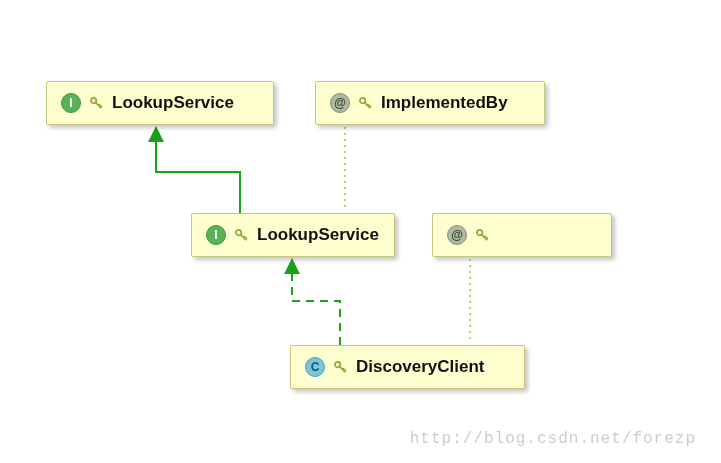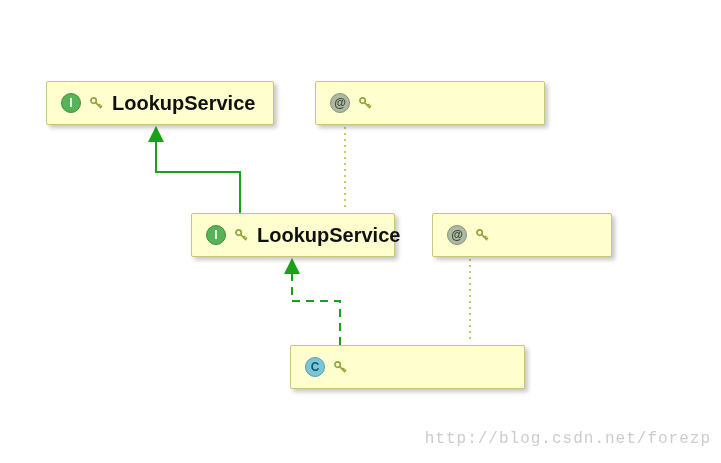--- a/index.html
+++ b/index.html
@@ -32,29 +32,29 @@
     border-radius:50%;
     display:flex;align-items:center;justify-content:center;
     font-size:12px;font-weight:bold;
     flex:0 0 auto;
   }
   .badge.interface{background:#58B258;color:#ffffff;border:1px solid #3f8f3f;}
   .badge.annotation{background:#AEB8A2;color:#3c4a36;border:1px solid #84937a;}
   .badge.class{background:#7CC5D9;color:#14586f;border:1px solid #53a0b8;}
   .keyicon{width:15px;height:15px;flex:0 0 auto;display:block;}
   .label{
-    font-size:20px;
+    font-size:17px;
     font-weight:bold;
     color:#111111;
     white-space:nowrap;
   }
   .watermark{
     position:absolute;
     top:430px;
-    right:10px;
+    right:25px;
     font-family:"Liberation Mono", monospace;
     font-size:16px;
     color:#cccccc;
     letter-spacing:1px;
   }
 </style>
 </head>
 <body>
 
 <div class="canvas">
@@ -80,20 +80,21 @@
     </svg>
     <span class="label">LookupService</span>
   </div>
 
   <div class="node" style="left:315px;top:81px;width:230px;">
     <span class="badge annotation">@</span>
     <svg class="keyicon" viewBox="0 0 15 15">
       <circle cx="4.6" cy="4.6" r="2.7" fill="none" stroke="#93A53C" stroke-width="1.7"></circle>
       <path d="M6.7 6.7 L12.2 12.2 M9.7 9.7 L11.3 8.1 M11.3 11.3 L12.9 9.7" stroke="#93A53C" stroke-width="1.7" fill="none"></path>
     </svg>
+    <span class="label">ImplementedBy</span>
   </div>
 
   <div class="node" style="left:191px;top:213px;width:204px;">
     <span class="badge interface">I</span>
     <svg class="keyicon" viewBox="0 0 15 15">
       <circle cx="4.6" cy="4.6" r="2.7" fill="none" stroke="#93A53C" stroke-width="1.7"></circle>
       <path d="M6.7 6.7 L12.2 12.2 M9.7 9.7 L11.3 8.1 M11.3 11.3 L12.9 9.7" stroke="#93A53C" stroke-width="1.7" fill="none"></path>
     </svg>
     <span class="label">LookupService</span>
   </div>
@@ -105,17 +106,18 @@
       <path d="M6.7 6.7 L12.2 12.2 M9.7 9.7 L11.3 8.1 M11.3 11.3 L12.9 9.7" stroke="#93A53C" stroke-width="1.7" fill="none"></path>
     </svg>
   </div>
 
   <div class="node" style="left:290px;top:345px;width:235px;">
     <span class="badge class">C</span>
     <svg class="keyicon" viewBox="0 0 15 15">
       <circle cx="4.6" cy="4.6" r="2.7" fill="none" stroke="#93A53C" stroke-width="1.7"></circle>
       <path d="M6.7 6.7 L12.2 12.2 M9.7 9.7 L11.3 8.1 M11.3 11.3 L12.9 9.7" stroke="#93A53C" stroke-width="1.7" fill="none"></path>
     </svg>
+    <span class="label">DiscoveryClient</span>
   </div>
 
   <div class="watermark">http://blog.csdn.net/forezp</div>
 
 </div>
 
 </body></html>

